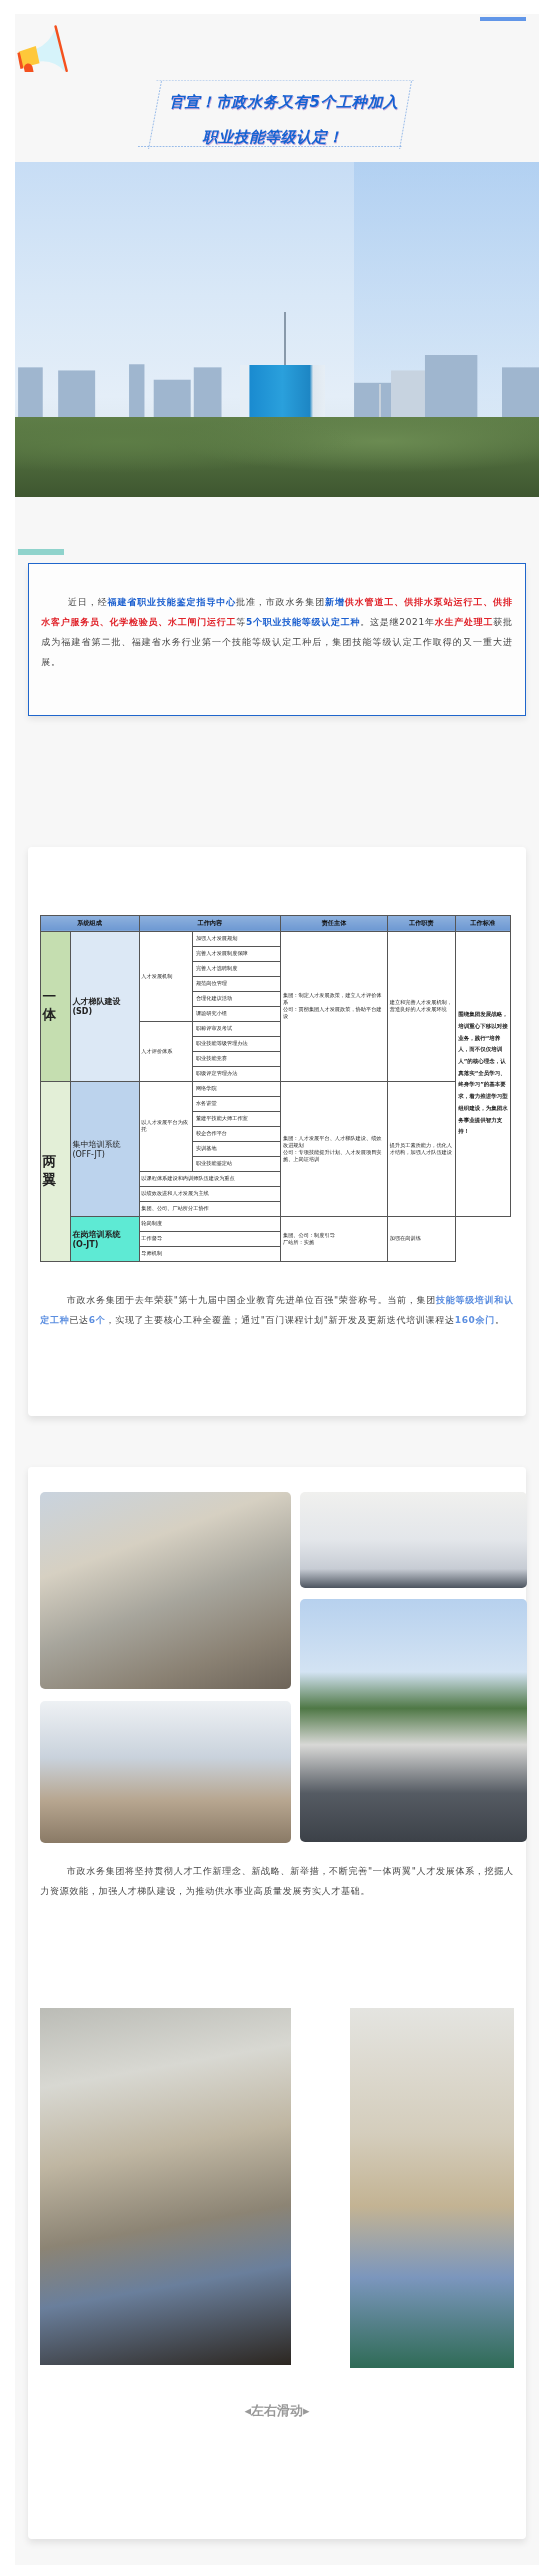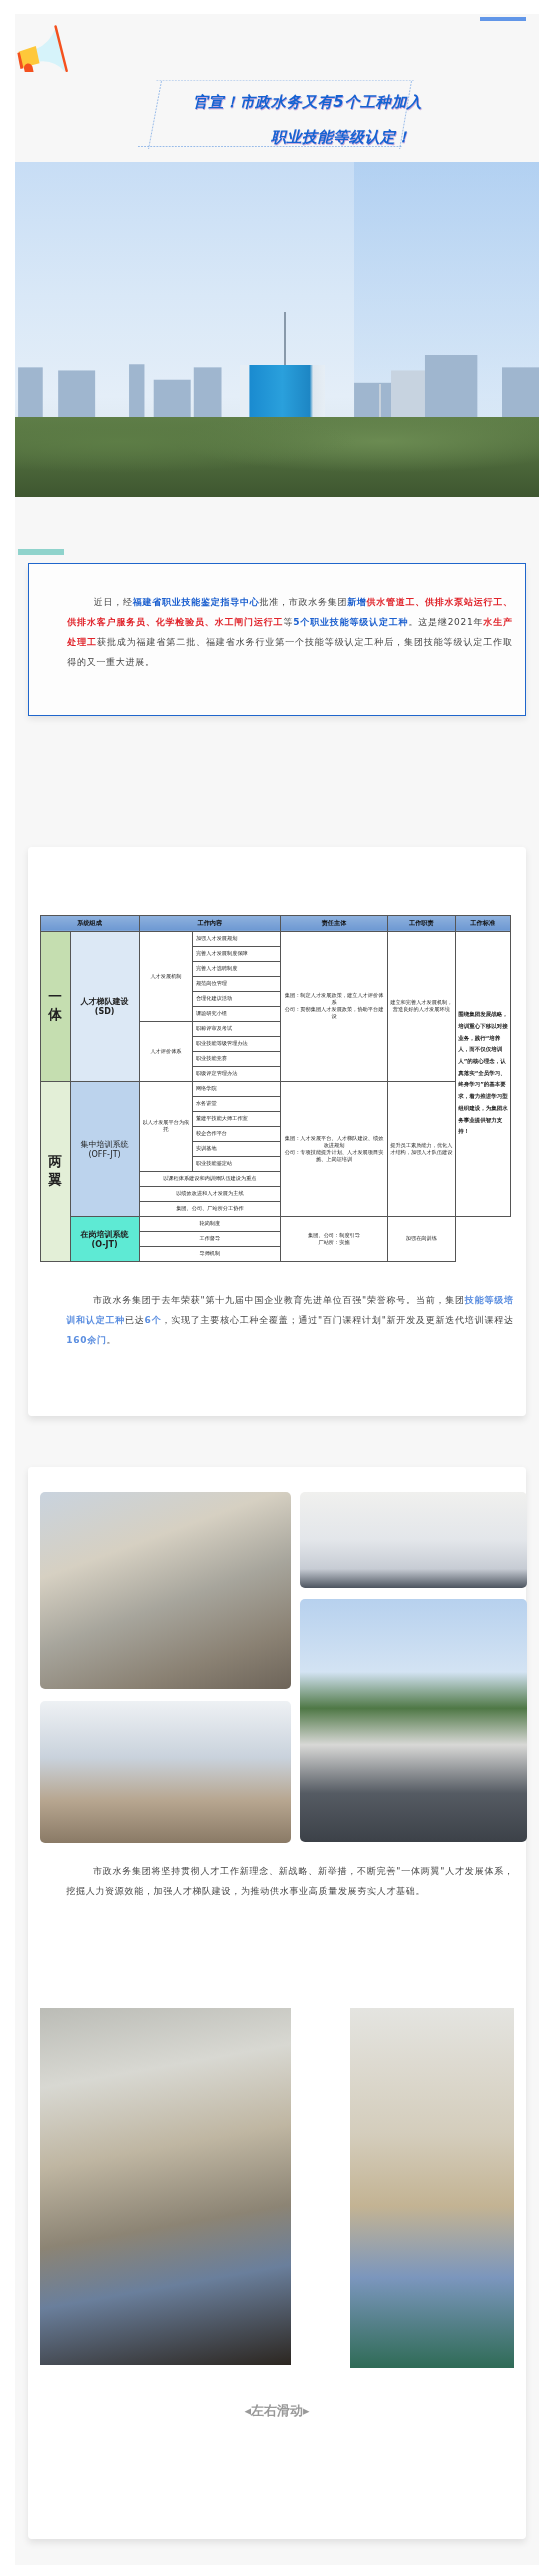--- a/index.html
+++ b/index.html
@@ -6,57 +6,57 @@
   html, body { width: 555px; background: #ffffff; }
   body { font-family: "DejaVu Sans", "Liberation Sans", sans-serif; color: #333; position: relative; height: 2576px; overflow: hidden; }
   .panel { position: absolute; left: 15px; top: 13.6px; width: 524px; height: 2551px; background: #f7f7f7; }
   .abs { position: absolute; }
 
   
   .megaphone { left: 0.6px; top: 5px; width: 52px; height: 53px; }
   .topbar { left: 465px; top: 3.1px; width: 46px; height: 4.3px; background: #6196e8; }
   .title-box { left: 123px; top: 66px; width: 277px; height: 68px; }
   .title-box svg { position: absolute; left: 0; top: 0; }
-  .title-line { position: absolute; width: 100%; text-align: right; font-weight: bold; font-style: italic; color: #1462d2; font-size: 15px; letter-spacing: 0.6px; text-shadow: 0.6px 0.6px 0 #c9a8d8; }
+  .title-line { position: absolute; width: 100%; text-align: center; font-weight: bold; font-style: italic; color: #1462d2; font-size: 15px; letter-spacing: 0.6px; text-shadow: 0.6px 0.6px 0 #c9a8d8; }
   .title-line.l1 { top: 13.6px; left: 7.4px; }
   .title-line.l2 { top: 48px; left: -3.7px; }
 
   .hero { left: 0; top: 148px; width: 524px; height: 335px; overflow: hidden;
           background: linear-gradient(180deg, #c7ddf5 0%, #d9e8f7 40%, #e4eef8 70%, #dfe9f2 80%, #6f8a5a 88%, #4a6337 100%); }
   .hero .sky-r { position:absolute; right:0; top:0; width:185px; height:259px; background: linear-gradient(180deg, #a9cbf0, #d5e6f7); opacity:.7; }
   .hero .tower { position:absolute; left:225px; top:203px; width:85px; height:287px; background: linear-gradient(90deg,#e6eef5 0%, #e6eef5 10%, #1a8bd0 12%, #2aa0dc 50%, #1d86c4 82%, #dfe7ef 86%, #e6eef5 100%); }
   .hero .tower-top { position:absolute; left:269px; top:150px; width:1.8px; height:62px; background:#8899aa; }
   .hero .skyline { position:absolute; left:0; bottom:74px; width:100%; height:68px; }
   .hero .trees { position:absolute; left:0; bottom:0; width:100%; height:80px; background: radial-gradient(ellipse at 20% 30%, #5d7d46 0%, transparent 40%), radial-gradient(ellipse at 70% 30%, #6b8b52 0%, transparent 40%), linear-gradient(180deg, #5f7e48 0%, #3e5630 100%); }
   .hero .pole { position:absolute; width:1.8px; background:#c8d2dc; }
 
   .teal-bar { left: 2.5px; top: 535px; width: 46px; height: 6.8px; background: #8fd3cc; }
 
   
   .intro-card { left: 13px; top: 549px; width: 498px; height: 153px; background: #fdfdfd; border: 0.6px solid #1f66cc; box-shadow: 0 3.7px 6.2px rgba(0,0,0,0.08); }
-  .para { font-size: 9px; line-height: 20.3px; color: #444; text-align: justify; letter-spacing: 0.7px; margin-left: 26px; }
+  .para { font-size: 9px; line-height: 20.3px; color: #444; text-align: justify; letter-spacing: 0.7px; }
   .intro-card .para { position: absolute; left: 12.3px; right: 12.3px; top: 28px; }
   .indent { display: inline-block; width: 26.5px; }
   .hl-blue { color: #1b5fcf; font-weight: bold; }
   .hl-red { color: #e0232a; font-weight: bold; }
   .hl-lblue { color: #5b8ee0; font-weight: bold; }
 
   
   .banner { position: absolute; display: flex; align-items: center; justify-content: center; }
   .banner .dot { width: 8px; height: 13.6px; border-radius: 50%; background: #e6bf5e; }
   .banner .label { margin: 0 9.2px; background: #0b63d6; color: #fff; font-weight: bold; font-size: 12.3px; letter-spacing: 0.6px;
                    border-top: 1.8px solid #4f86e0; border-bottom: 6.2px solid #e6bf5e; padding: 5px 10px 3.7px; }
   .banner1 { left: 0; width: 524px; top: 789px; }
   .banner2 { left: 0; width: 524px; top: 1410px; }
 
   
   .card { position: absolute; background: #fff; border-radius: 3.7px; box-shadow: 0 3.7px 7.4px rgba(0,0,0,0.09); }
   .table-card { left: 13px; top: 833px; width: 498px; height: 569px; }
   table.sys { position: absolute; left: 11.7px; top: 68px; width: 471px; border-collapse: collapse; font-size: 5.2px; color: #222; }
-  table.sys td, table.sys th { border: 0.6px solid #555; text-align: center; vertical-align: middle; padding: 0 1.8px; }
+  table.sys td, table.sys th { border: 0.6px solid #555; vertical-align: middle; padding: 0 1.8px; }
   table.sys th { height: 16px; background: linear-gradient(180deg, #8fb2de, #6d98d2); font-size: 6.2px; font-weight: bold; color: #111; }
   table.sys td { height: 15px; }
   table.sys td.left { text-align: left; padding-left: 2.5px; }
   .c-green { background: #c5deb0; font-size: 13.6px !important; font-weight: bold; }
   .c-green2 { background: #e3efd7; font-size: 13.6px !important; font-weight: bold; margin-top: 12px; }
   .c-sd { background: #dce8f5; font-size: 8px !important; font-weight: bold; }
   .c-off { background: #bcd3ed; font-size: 8px !important; font-weight: normal; }
   .c-oj { background: #5eead4; font-size: 8px !important; font-weight: bold; }
   .table-card .para { position: absolute; left: 12.3px; right: 12.3px; top: 443px; }
 

